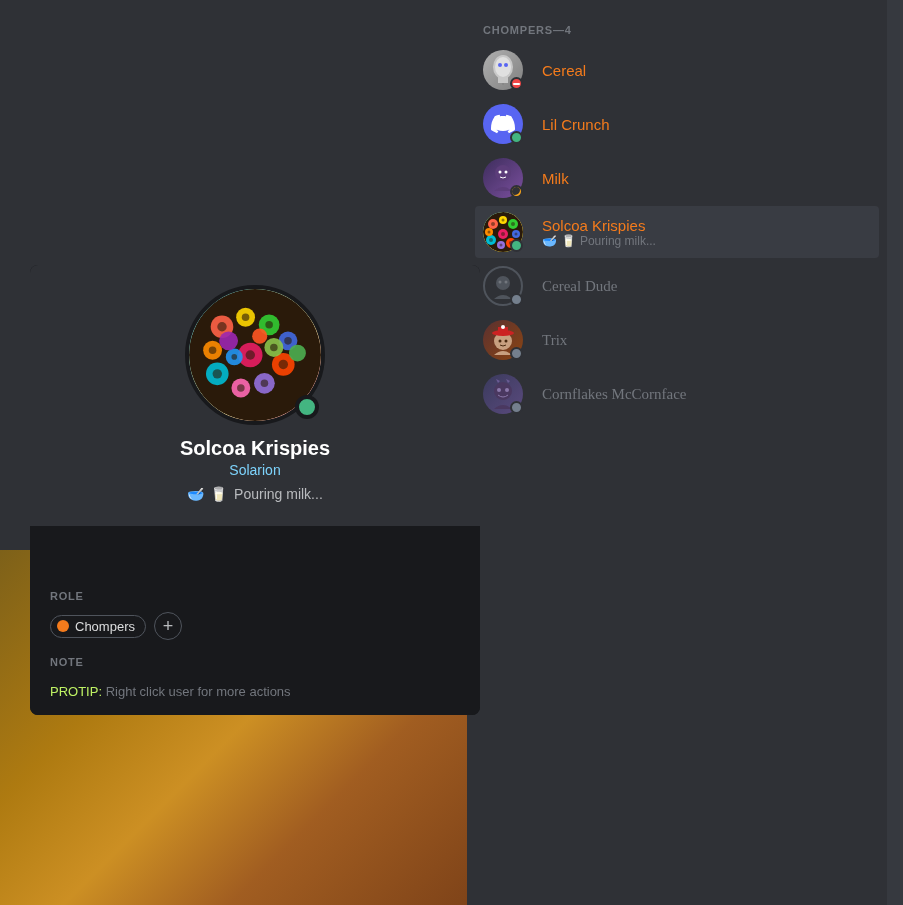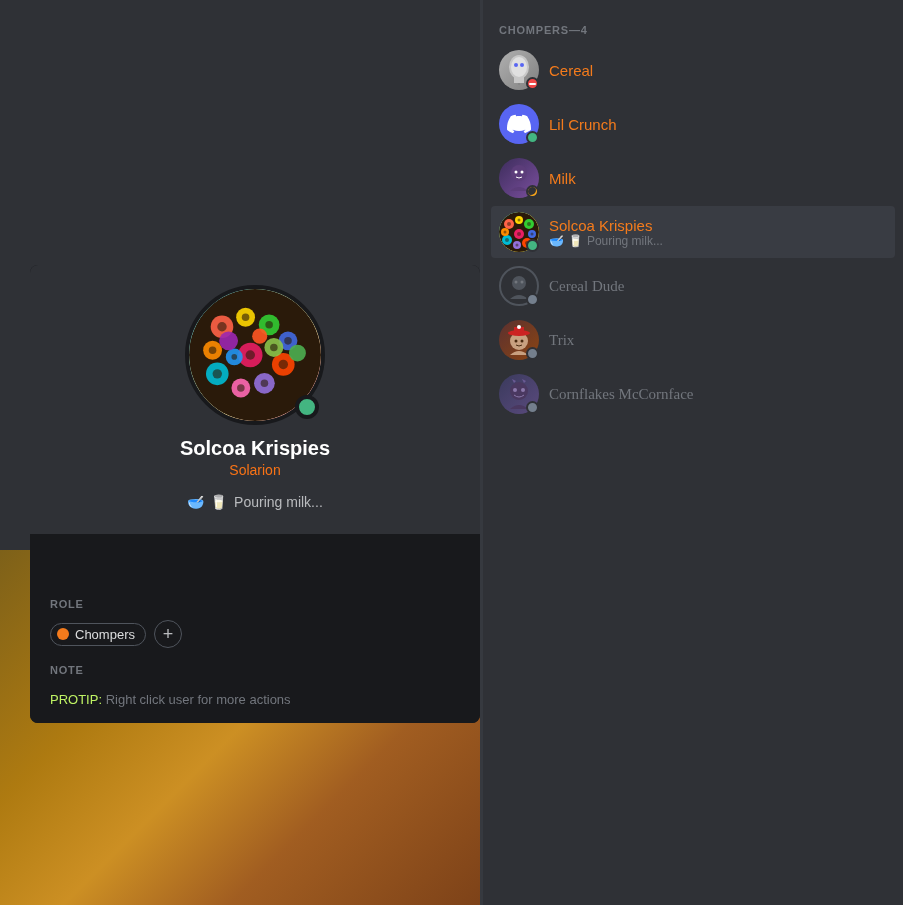--- a/index.html
+++ b/index.html
@@ -89,23 +89,23 @@
     }
 
     .profile-name {
       color: #ffffff;
       font-size: 20px;
       font-weight: 700;
       margin-bottom: 2px;
     }
 
     .profile-username {
-      color: #f97316;
+      color: #7dd3fc;
       font-size: 14px;
-      margin-bottom: 16px;
+      margin-bottom: 8px;
     }
 
     .profile-status {
       display: flex;
       align-items: center;
       gap: 6px;
       color: #b9bbbe;
       font-size: 14px;
       margin-bottom: 8px;
     }
@@ -177,21 +177,21 @@
     }
 
     .protip-label {
       color: #bef264;
       font-weight: 400;
     }
 
     
     .member-list {
       position: absolute;
-      right: 0;
+      right: 16px;
       top: 0;
       width: 420px;
       height: 905px;
       background: #2f3136;
       padding: 16px 8px;
       overflow-y: auto;
     }
 
     .member-category {
       color: #72767d;
@@ -294,20 +294,21 @@
       display: block;
       width: 7px;
       height: 2px;
       background: white;
       border-radius: 1px;
     }
 
     .member-info {
       flex: 1;
       min-width: 0;
+      margin-left: 9px;
     }
 
     .member-name {
       font-size: 15px;
       font-weight: 500;
       white-space: nowrap;
       overflow: hidden;
       text-overflow: ellipsis;
     }
 

